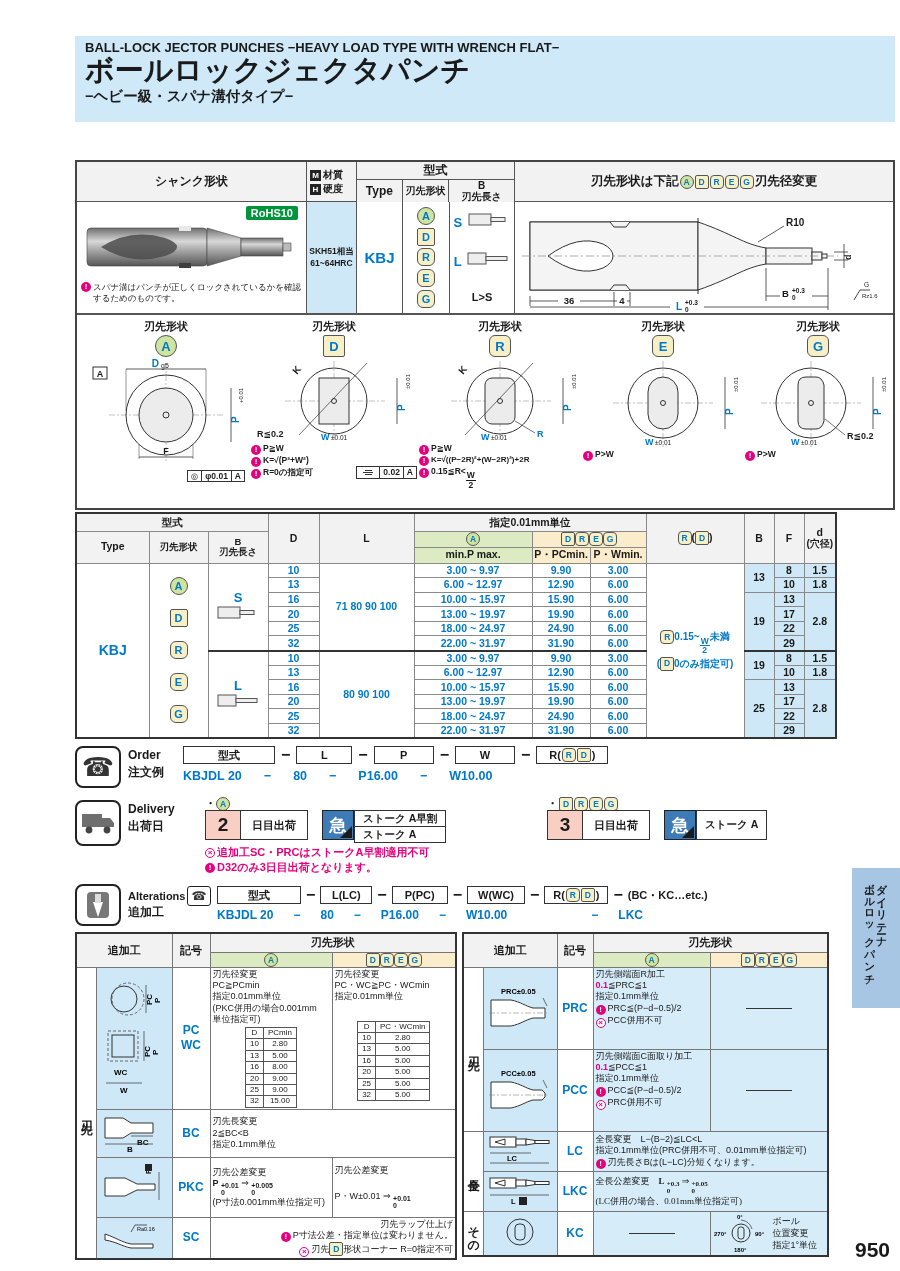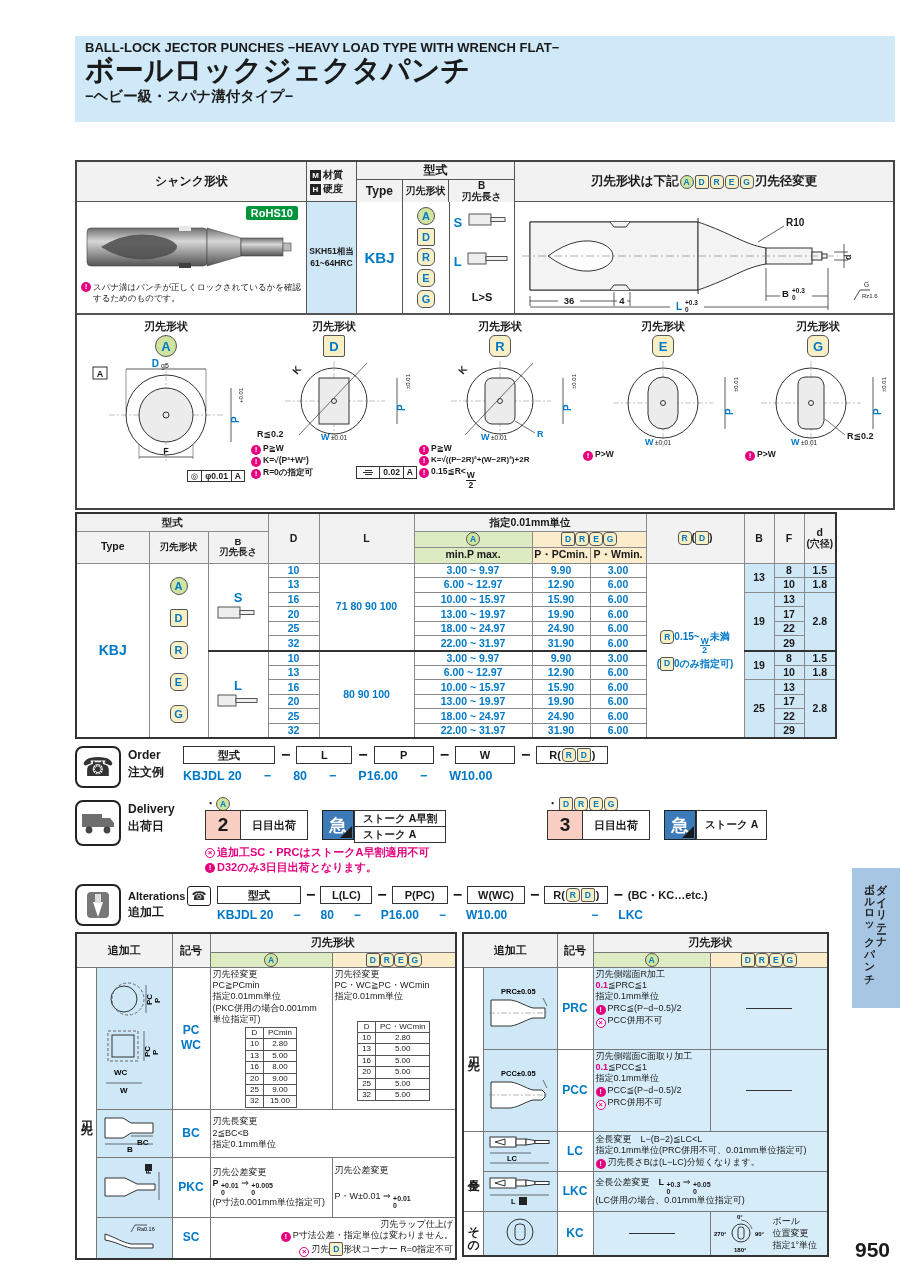--- a/index.html
+++ b/index.html
@@ -996,21 +996,21 @@
             <path d="M8 8 l10 -3 v6 z" fill="none" stroke="#333"></path>
         <rect x="29" y="5" width="10" height="6" fill="#fff" stroke="#333"></rect>
             <polygon points="39,5 48,6.5 48,9.5 39,11" fill="#fff" stroke="#333"></polygon>
             <rect x="48" y="6.5" width="14" height="3" fill="#fff" stroke="#333"></rect>
         <line x1="3" y1="20" x2="62" y2="20" stroke="#333" stroke-width="0.7"></line>
         <text x="24" y="29" font-size="7.5" font-weight="bold">L</text>
         <rect x="32" y="22" width="8" height="8" fill="#222"></rect>
       </svg>
     </td>
     <td class="code">LKC</td>
-    <td colspan="2" class="cellblue" style="vertical-align:middle;">
+    <td colspan="2" class="cellblue" style="vertical-align:middle;font-family:Liberation Serif, serif;">
       <div class="nw"><span>全長公差変更</span>　<span class="b">L</span> <span class="st">
               <span>+0.3</span>
               <span>0</span>
             </span> <span>⇒</span> <span class="st">
               <span>+0.05</span>
               <span>0</span>
             </span></div>
       <div>(LC併用の場合、0.01mm単位指定可)</div>
     </td>
   </tr>

